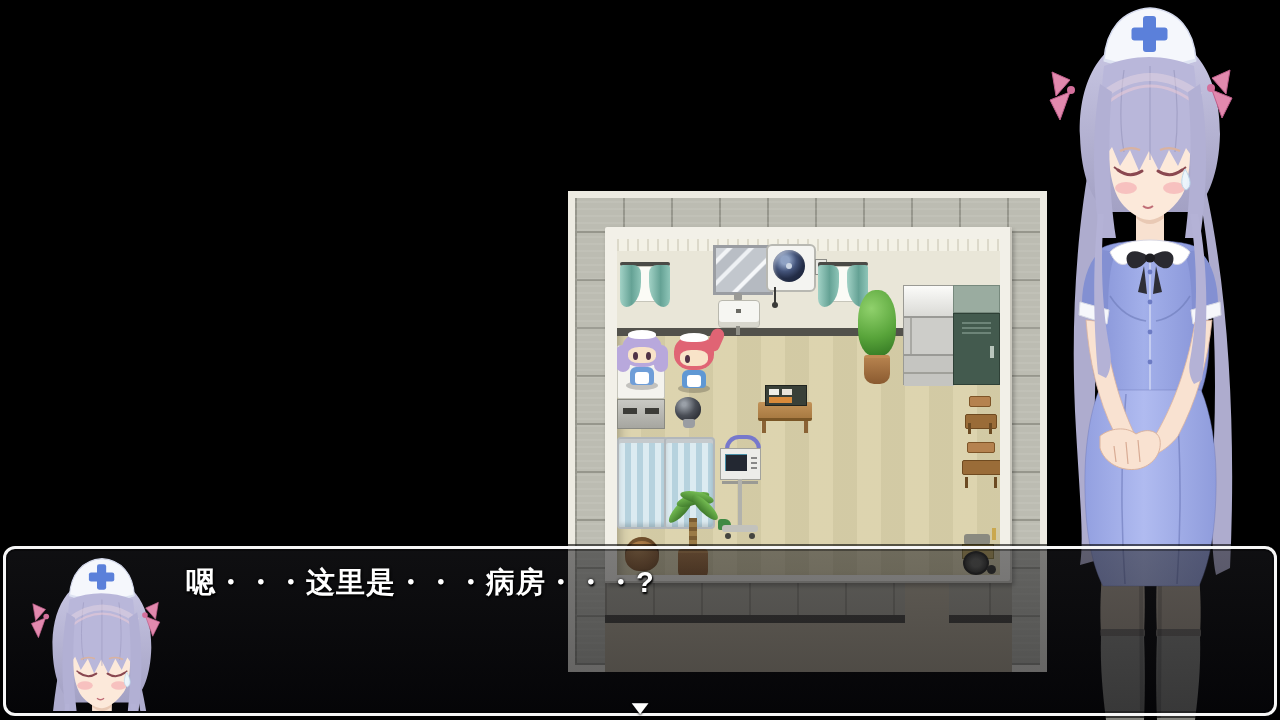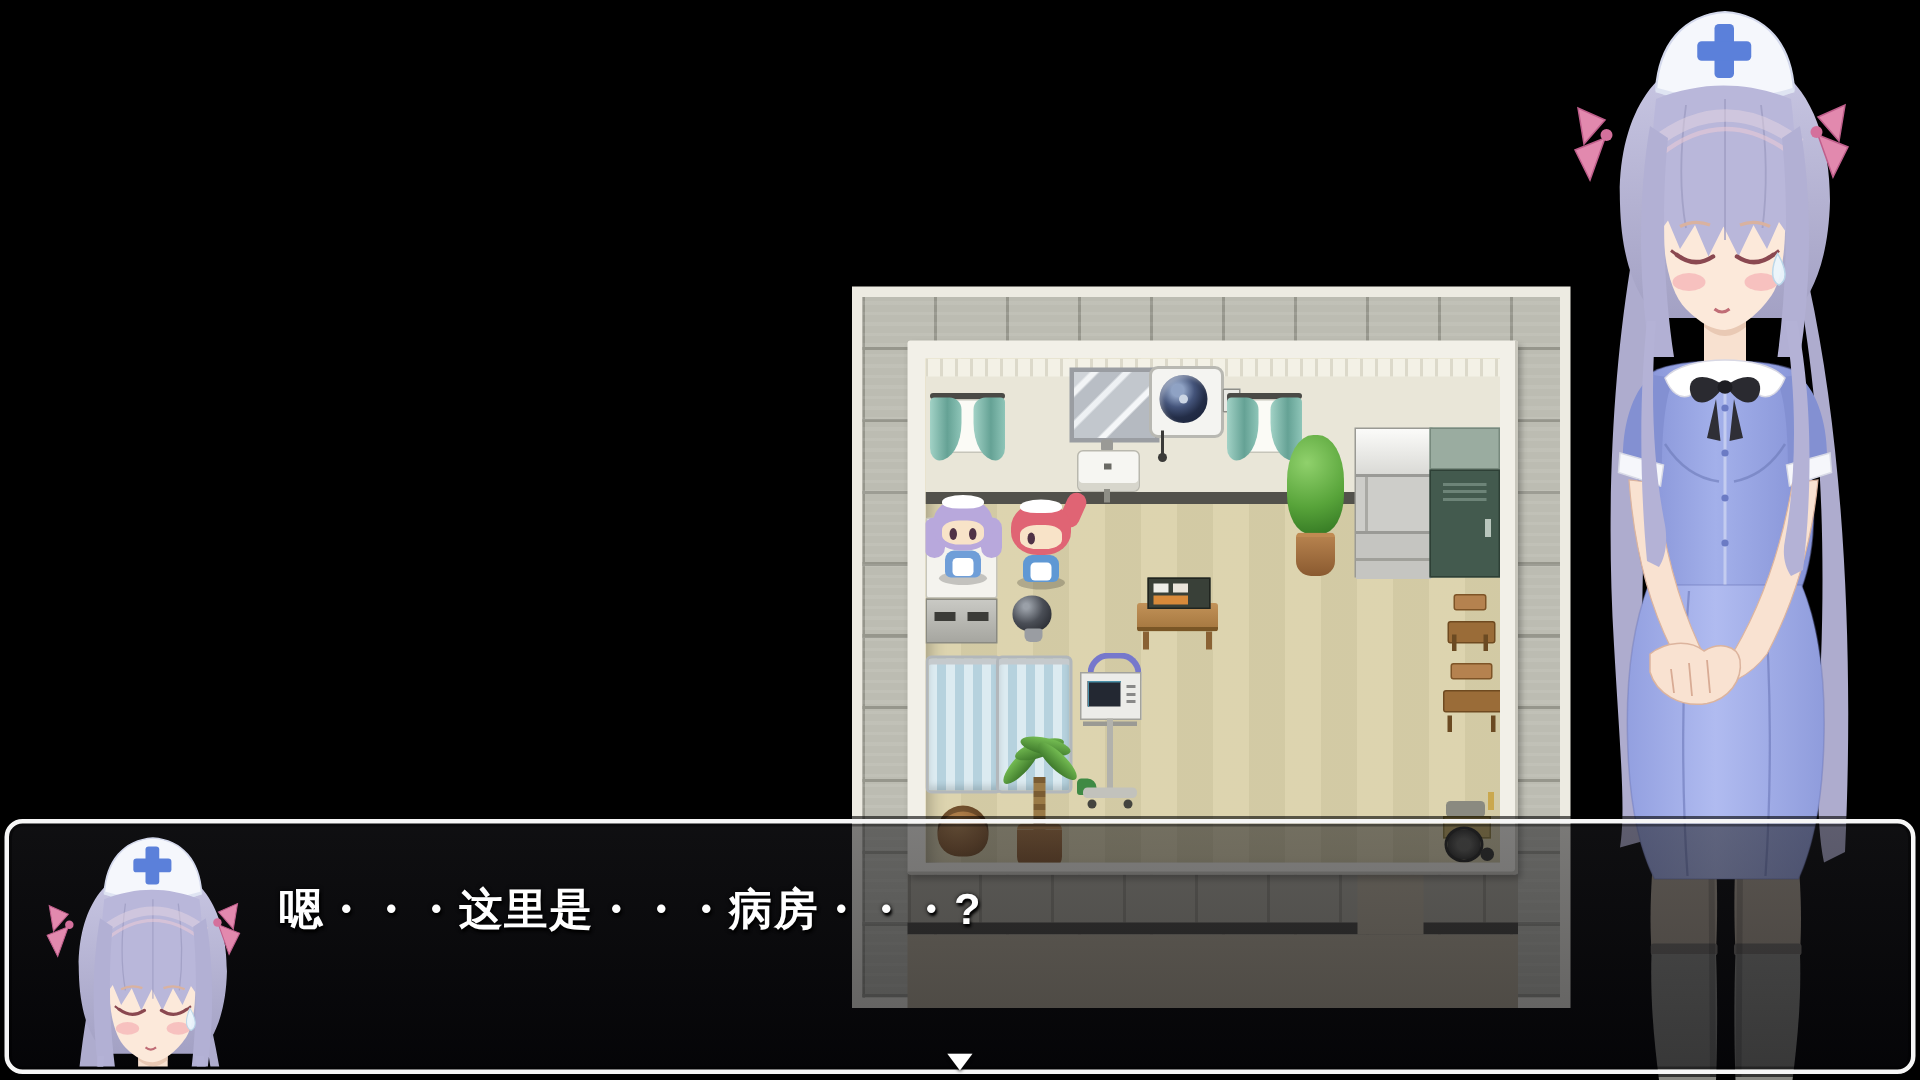--- a/index.html
+++ b/index.html
@@ -164,21 +164,21 @@
   
   .nurse{position:absolute;left:1040px;top:0;width:200px;height:720px;z-index:2;}
 
   
   .dialog{position:absolute;left:3px;top:546px;width:1268px;height:164px;z-index:3;
     border:3px solid #f6f6f6;border-radius:12px;
     background:linear-gradient(rgba(28,28,32,.55), rgba(8,8,12,.62));
     box-shadow:0 0 0 2px rgba(0,0,0,.6), inset 0 0 0 2px rgba(0,0,0,.35);}
   .portrait{position:absolute;left:24px;top:4px;width:134px;height:158px;overflow:hidden;}
   .dialog-text{position:absolute;left:180px;top:14px;font-size:29px;font-weight:600;color:#fff;
-    letter-spacing:1px;text-shadow:1px 2px 2px #000, 0 0 3px rgba(0,0,0,.8);margin-top:24px;}
+    letter-spacing:1px;text-shadow:1px 2px 2px #000, 0 0 3px rgba(0,0,0,.8);}
   .pause-cursor{position:absolute;left:50%;bottom:-4px;transform:translateX(-50%) scaleX(1.5);
     color:#fff;font-size:19px;line-height:1;text-shadow:0 1px 2px #000;cursor:pointer;}
 </style>
 </head>
 <body>
 
 <div class="stage">
 
   <div class="map">
     <div class="m-stone"></div>

